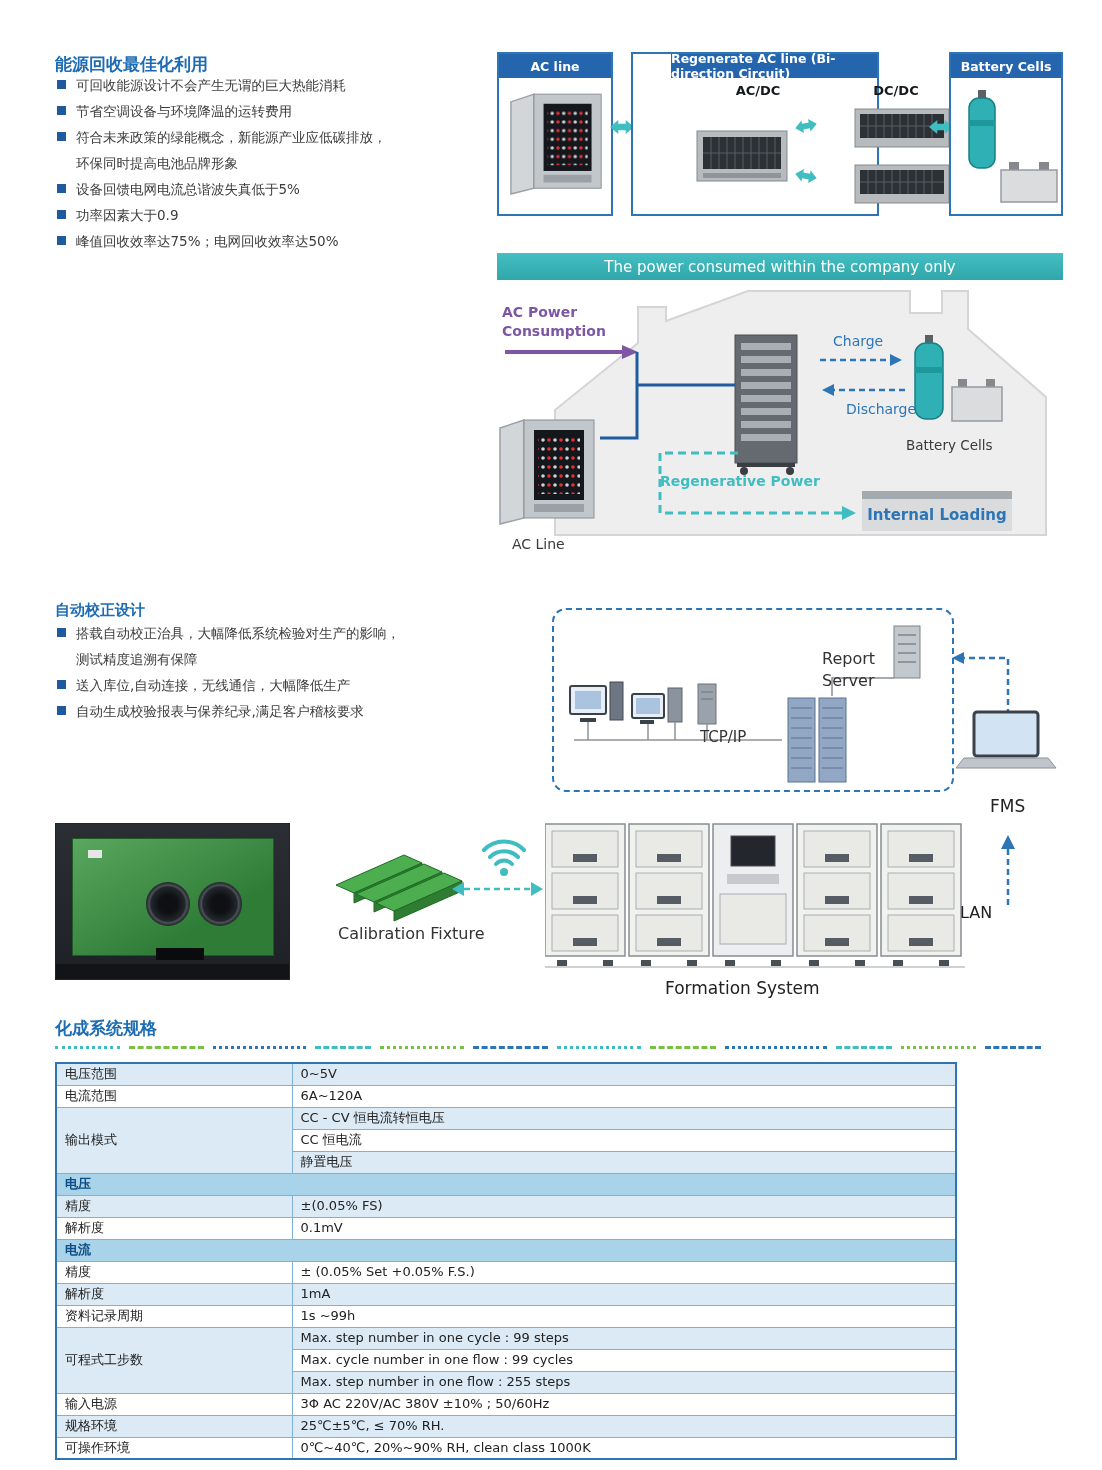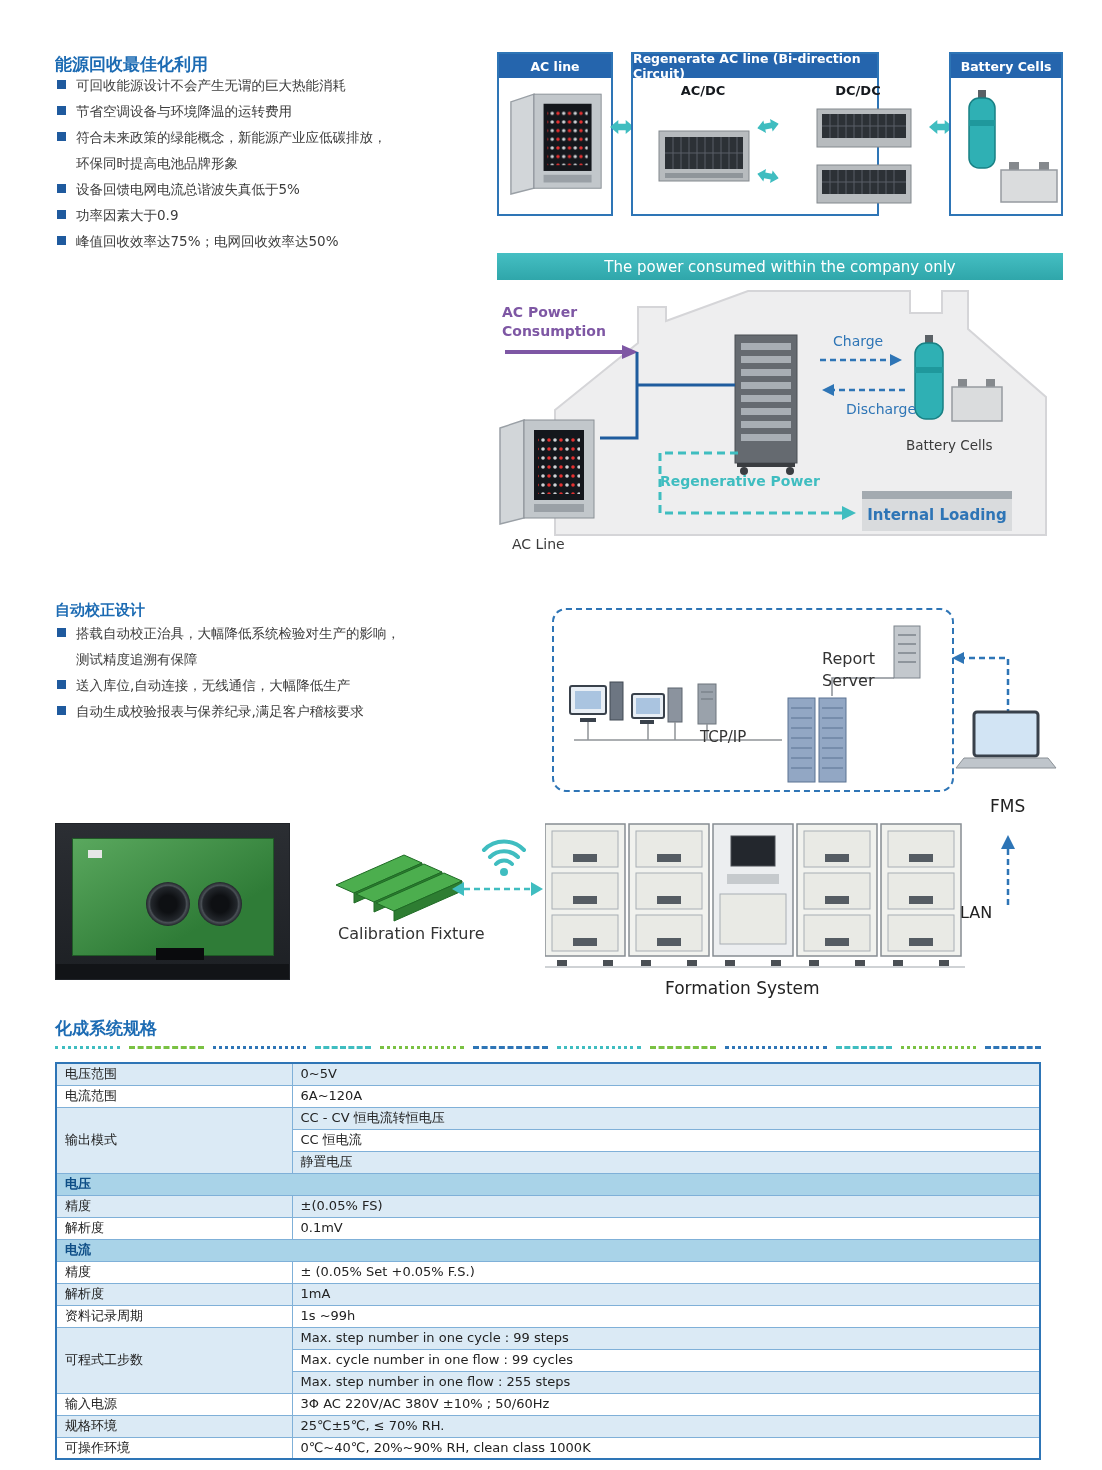--- a/index.html
+++ b/index.html
@@ -20,21 +20,21 @@
   #auto-bullets   { left:55px; top:620px; width:465px; }
   .bullets div { line-height:26px; font-size:13.5px; color:#3c3c3c; }
   .b-first { position:relative; padding-left:21px; }
   .b-cont  { padding-left:21px; }
   .sq { position:absolute; left:2px; top:8px; width:9px; height:9px; background:var(--bullet-navy,#1f5a9e); }
 
   
   .d1 { left:497px; top:52px; width:566px; height:164px; }
   .d1-panel { position:absolute; top:0; height:164px; border:2px solid #2e75b6; background:#fff; }
   .p-acline { left:0; width:116px; }
-  .p-regen  { left:134px; width:248px; }
+  .p-regen  { left:134px; width:248px;padding-left:38px; }
   .p-batt   { left:452px; width:114px; }
   .d1-head { height:24px; background:var(--panel-blue,#2565ad); color:#fff; font-size:12.5px;
              font-weight:bold; display:flex; align-items:center; justify-content:center; }
   .d1-body { position:relative; width:100%; height:136px; }
   .half-lbl { position:absolute; top:5px; font-weight:bold; font-size:13px; color:#15191e; text-align:center; }
   .arr { position:absolute; }
 
   
   .banner { left:497px; top:253px; width:566px; height:27px;
             background:linear-gradient(var(--banner-teal,#45bfc3),#2fa6aa);
@@ -74,21 +74,21 @@
   .ph-base { position:absolute; left:0; top:140px; width:235px; height:17px; background:#121417; }
 
   .lbl-calfix { left:338px; top:924px; font-size:16px; color:#333; }
   .lbl-formation { left:665px; top:978px; font-size:17px; color:#222; }
   .lbl-lan { left:960px; top:903px; font-size:16px; color:#222; }
 
   
   .divider { left:55px; top:1046px; width:986px; height:4px; display:flex; gap:9px; }
   .divider span { display:block; height:0; }
   #spec-table-wrap { left:55px; top:1062px; }
-  #spec-table { border-collapse:collapse; width:986px; table-layout:fixed;
+  #spec-table { border-collapse:collapse; width:902px; table-layout:fixed;
                 font-size:13px; color:#222; border:2px solid var(--table-border,#2e75b6); }
   #spec-table td { border:1px solid #7fb0d8; padding:1px 8px; height:22px; line-height:16px; }
   #spec-table td.lbl { width:236px; }
   td.shade-blue { background:var(--row-blue,#dbeaf5); }
   td.shade-white { background:#fff; }
   td.section { background:var(--section-row,#a9d3e8); color:#0e4e86; font-weight:bold; }
 </style>
 </head>
 <body>
 
@@ -137,21 +137,21 @@
       </div>
     </div>
 
     <svg class="arr" style="left:113px;top:66px" width="24" height="18" viewBox="0 0 26 18">
       <polygon points="0,9 9,1.5 9,5.5 17,5.5 17,1.5 26,9 17,16.5 17,12.5 9,12.5 9,16.5" fill="#3fbdc0"></polygon>
     </svg>
 
     <div class="d1-panel p-regen">
       <div class="d1-head">Regenerate AC line (Bi-direction Circuit)</div>
       <div class="d1-body">
-        <div class="half-lbl" style="left:0;width:140px">AC/DC</div>
+        <div class="half-lbl" style="left:17px;width:140px">AC/DC</div>
         <div class="half-lbl" style="left:150px;width:150px">DC/DC</div>
         <svg class="abs" style="left:25px;top:52px" width="92" height="52" viewBox="0 0 92 52">
           <rect x="1" y="1" width="90" height="50" fill="#b7bbbe" stroke="#83898e"></rect>
           <rect x="7" y="7" width="78" height="32" fill="#2c3136"></rect>
           <path d="M15,7 V39 M23,7 V39 M31,7 V39 M39,7 V39 M47,7 V39 M55,7 V39 M63,7 V39 M71,7 V39 M79,7 V39 M7,23 H85" stroke="#585f66" stroke-width="1"></path>
           <rect x="7" y="43" width="78" height="5" fill="#8f959a"></rect>
         </svg>
         <svg class="abs" style="left:183px;top:30px" width="96" height="40" viewBox="0 0 96 40">
           <rect x="1" y="1" width="94" height="38" fill="#b7bbbe" stroke="#83898e"></rect>
           <rect x="6" y="6" width="84" height="24" fill="#2c3136"></rect>

